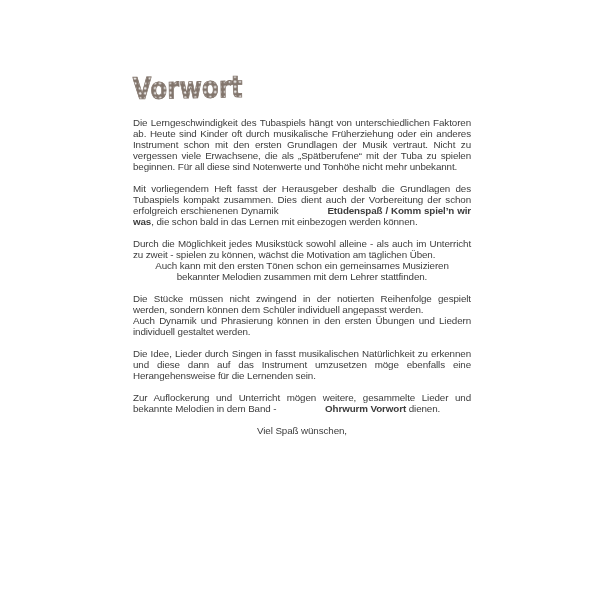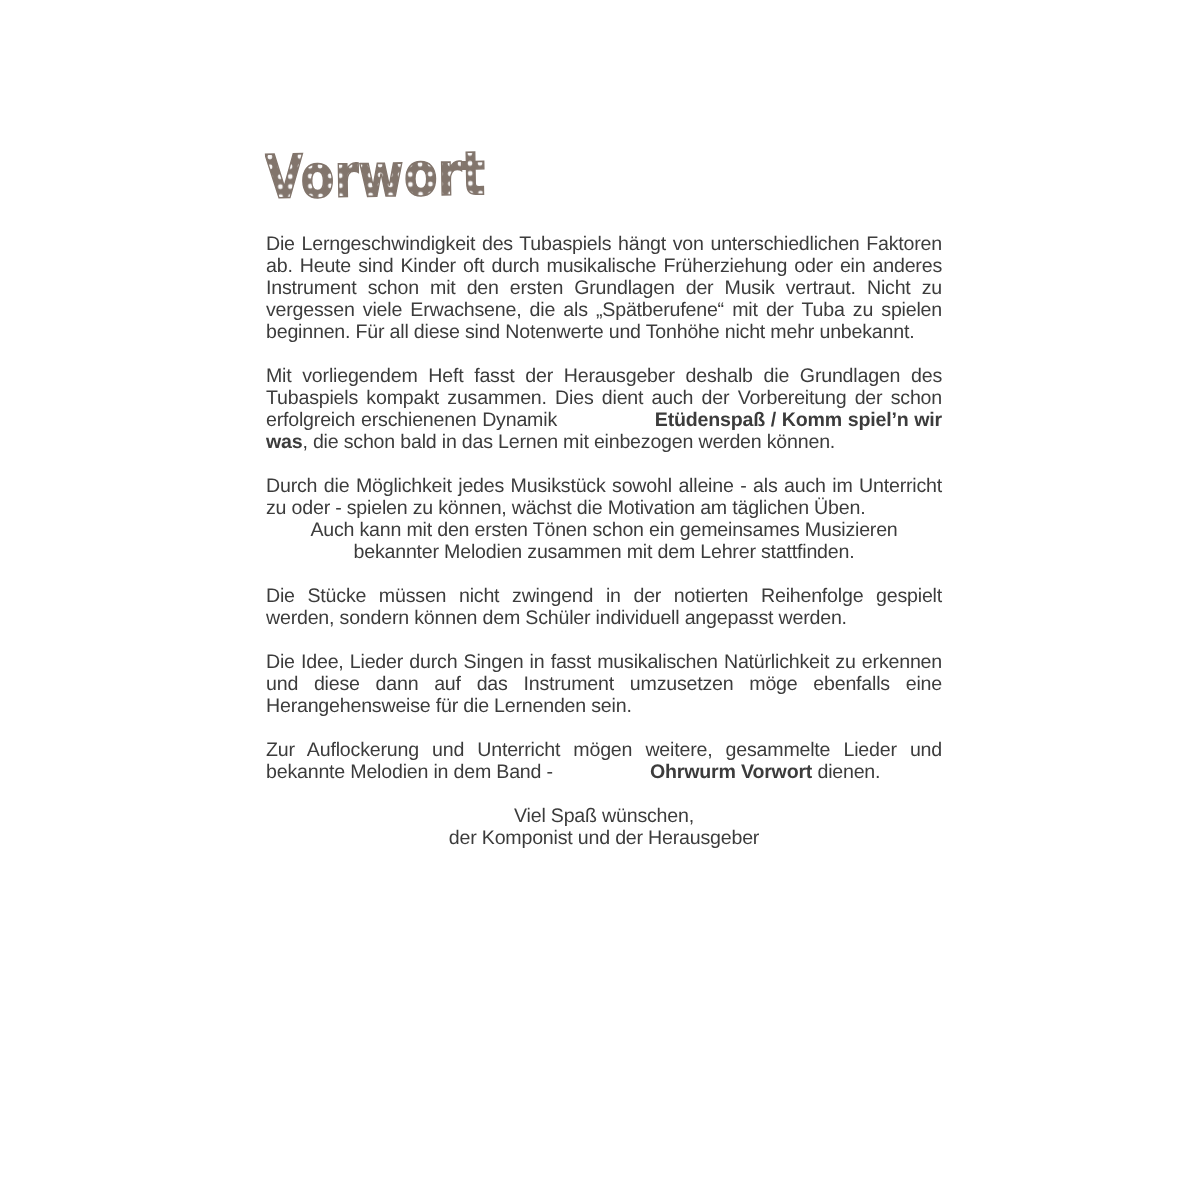--- a/index.html
+++ b/index.html
@@ -76,32 +76,32 @@
     </div>
 
     <div class="body-text">
         <div class="paragraph">
           <div class="block"><span>Die Lerngeschwindigkeit des Tubaspiels hängt von unterschiedlichen Faktoren ab. Heute sind Kinder oft durch musikalische Früherziehung oder ein anderes Instrument schon mit den ersten Grundlagen der Musik vertraut. Nicht zu vergessen viele Erwachsene, die als „Spätberufene“ mit der Tuba zu spielen beginnen. Für all diese sind Notenwerte und Tonhöhe nicht mehr unbekannt.</span></div>
         </div>
         <div class="paragraph">
           <div class="block"><span>Mit vorliegendem Heft fasst der Herausgeber deshalb die Grundlagen des Tubaspiels kompakt zusammen. Dies dient auch der Vorbereitung der schon erfolgreich erschienenen Dynamik </span><span class="bold">Etüdenspaß / Komm spiel’n wir was</span><span>, die schon bald in das Lernen mit einbezogen werden können.</span></div>
         </div>
         <div class="paragraph">
-          <div class="block"><span>Durch die Möglichkeit jedes Musikstück sowohl alleine - als auch im Unterricht zu oder - spielen zu können, wächst die Motivation am täglichen Üben.</span></div>
+          <div class="block"><span>Durch die Möglichkeit jedes Musikstück sowohl alleine - als auch im Unterricht zu zweit - spielen zu können, wächst die Motivation am täglichen Üben.</span></div>
           <div class="block align-left"><span>Auch kann mit den ersten Tönen schon ein gemeinsames Musizieren bekannter Melodien zusammen mit dem Lehrer stattfinden.</span></div>
         </div>
         <div class="paragraph">
           <div class="block"><span>Die Stücke müssen nicht zwingend in der notierten Reihenfolge gespielt werden, sondern können dem Schüler individuell angepasst werden.</span></div>
+          <div class="block"><span>Auch Dynamik und Phrasierung können in den ersten Übungen und Liedern individuell gestaltet werden.</span></div>
         </div>
         <div class="paragraph">
           <div class="block"><span>Die Idee, Lieder durch Singen in fasst musikalischen Natürlichkeit zu erkennen und diese dann auf das Instrument umzusetzen möge ebenfalls eine Herangehensweise für die Lernenden sein.</span></div>
         </div>
         <div class="paragraph">
           <div class="block"><span>Zur Auflockerung und Unterricht mögen weitere, gesammelte Lieder und bekannte Melodien in dem Band - </span><span class="bold">Ohrwurm Vorwort</span><span> dienen.</span></div>
         </div>
         <div class="paragraph">
           <div class="block align-left"><span>Viel Spaß wünschen,</span></div>
-          <div class="block align-left"><span>der Komponist und der Herausgeber</span></div>
         </div>
       </div>
 
   </div>
 </div>
 
 </body></html>

